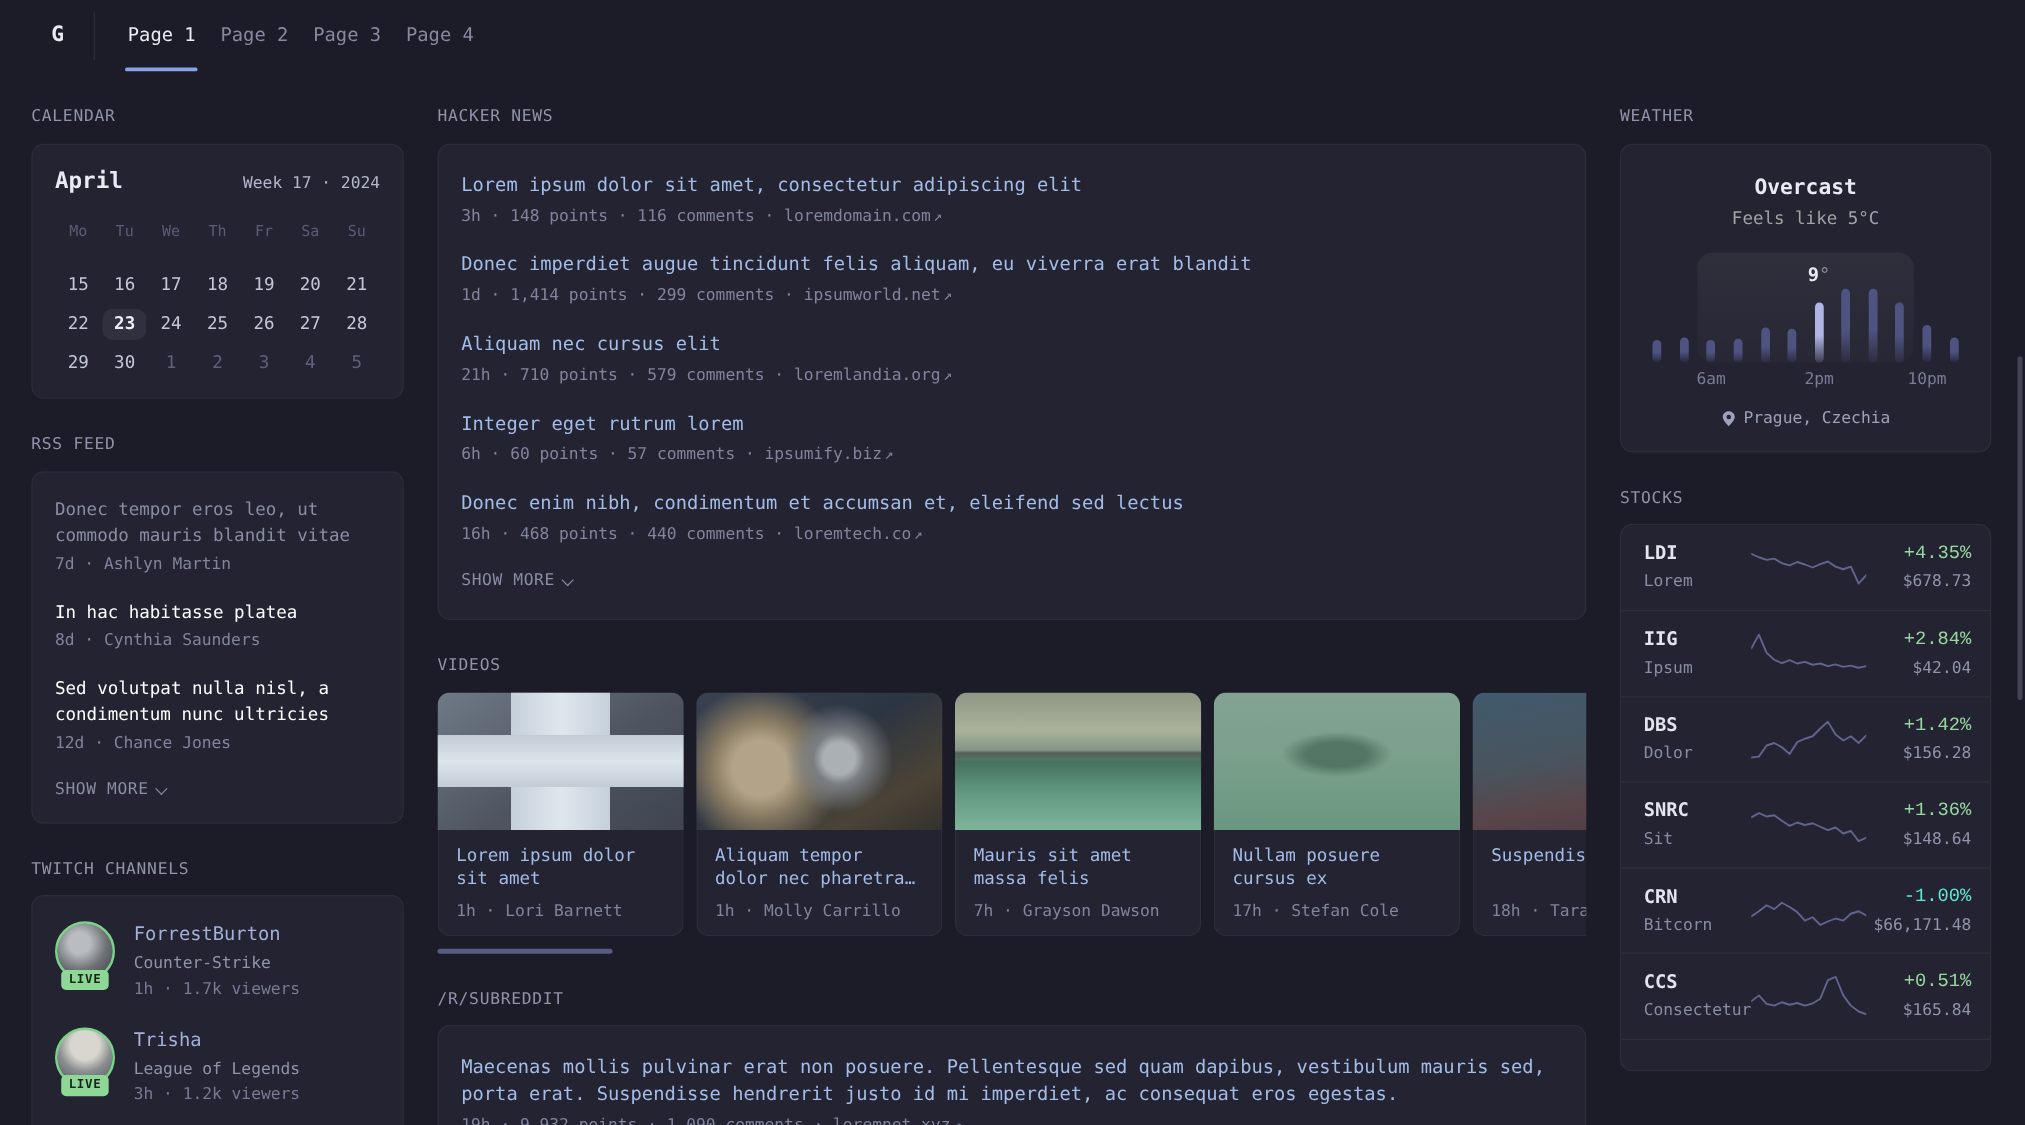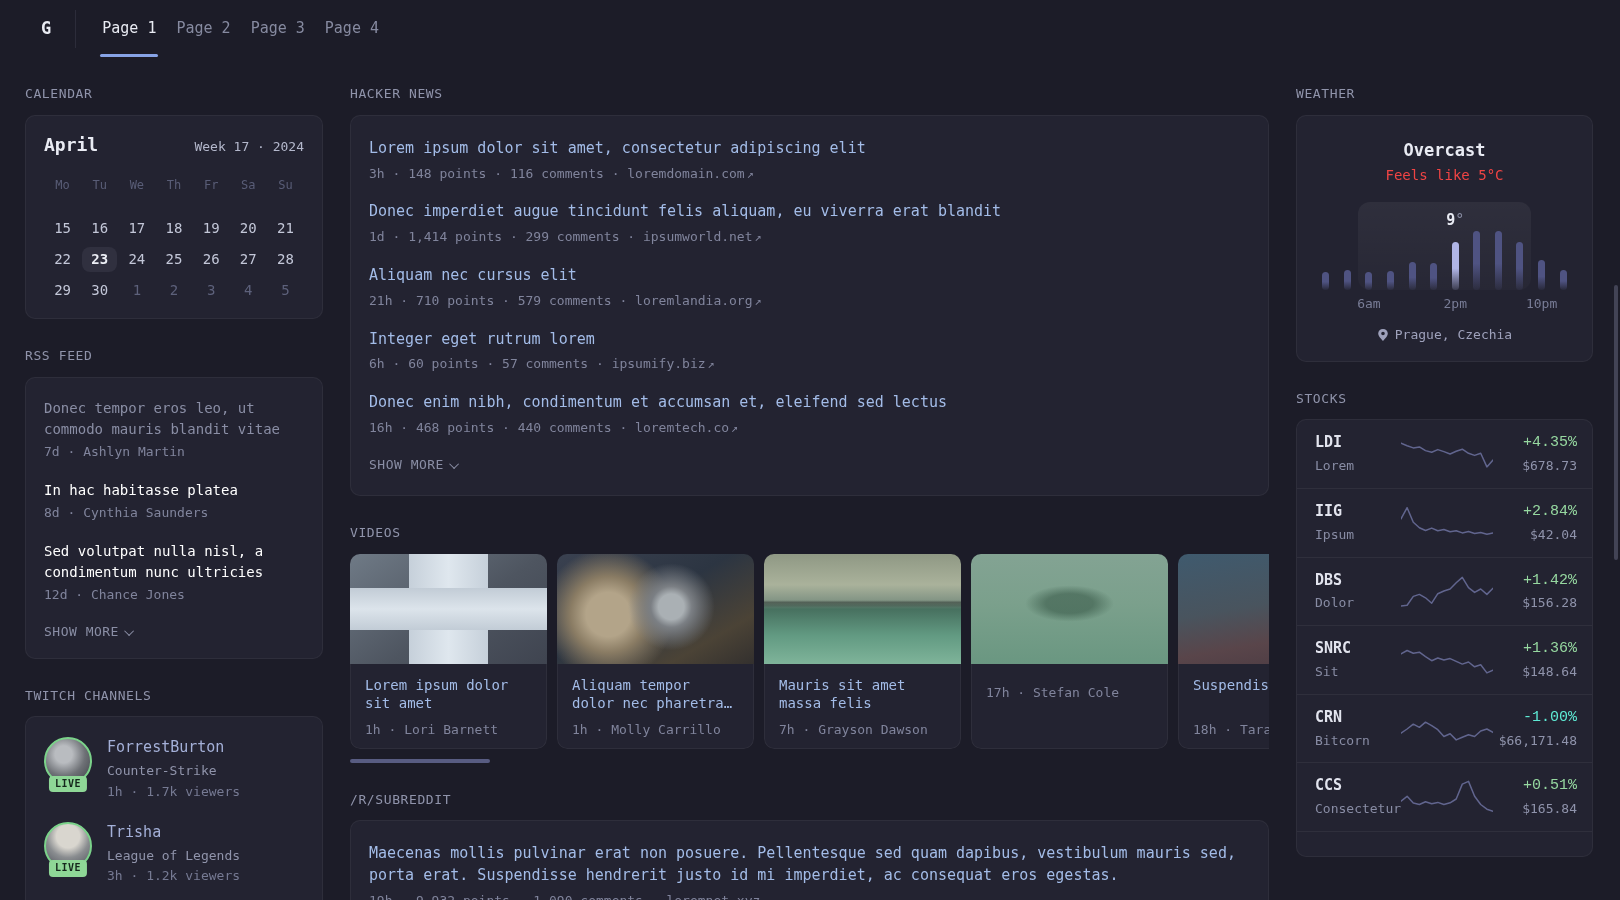--- a/index.html
+++ b/index.html
@@ -91,21 +91,21 @@
       radial-gradient(ellipse 16% 38% at 58% 55%, #1e2026 0 45%, rgba(0,0,0,0) 75%),
       linear-gradient(170deg, #3f5a6e 0%, #49545e 45%, #59454a 72%, #4a3a42 100%); }
   .vbody { padding:12px 14px 14px; background:#232331; border:1px solid rgba(255,255,255,.05); border-top:none; border-radius:0 0 10px 10px; height:85px; }
   .vtitle { font-size:14px; line-height:1.3; color:#a3bce8; height:37px; overflow:hidden; }
   .vmeta { font-size:13px; color:#80849c; margin-top:8px; white-space:nowrap; overflow:hidden; }
   .carousel-bar { margin-top:10px; height:4px; position:relative; }
   .carousel-thumb { position:absolute; left:0; top:0; width:140px; height:4px; border-radius:2px; background:#585c82; cursor:pointer; }
   
   .weather-card { padding:18px 18px 16px; }
   .w-cond { text-align:center; font-size:17px; font-weight:bold; color:#e9ebf3; margin-top:4px; }
-  .w-feels { text-align:center; font-size:14px; color:#ef4444; margin-top:3px; }
+  .w-feels { text-align:center; font-size:14px; color:#a3a3a3; margin-top:3px; }
   .wchart { position:relative; height:88px; margin-top:16px; display:flex; }
   .daylight { position:absolute; top:0; bottom:0; border-radius:12px; background:linear-gradient(rgba(255,255,255,.055), rgba(255,255,255,.018)); }
   .wslot { flex:1; display:flex; justify-content:center; align-items:flex-end; position:relative; z-index:1; }
   .wbar { width:7px; border-radius:4px; background:linear-gradient(#4f5382 55%, rgba(79,83,130,.12)); }
   .wbar.current { background:linear-gradient(#b0b5e6 55%, rgba(176,181,230,.15)); }
   .temp-label { position:absolute; transform:translateX(-50%); z-index:2; font-size:15px; font-weight:bold; color:#e9ebf3; white-space:nowrap; }
   .temp-label .deg { color:#8a8ea5; font-weight:normal; }
   .wtimes { position:relative; height:19px; margin-top:5px; }
   .wtimes span { position:absolute; transform:translateX(-50%); font-size:13px; color:#787c96; }
   .w-loc { display:flex; justify-content:center; align-items:center; gap:6px; margin-top:12px; font-size:13px; color:#9ea1bb; }
@@ -375,20 +375,21 @@
           <div class="vthumb thumb-sea"></div>
           <div class="vbody">
             <div class="vtitle">Mauris sit amet massa felis</div>
             <div class="vmeta">7h · Grayson Dawson</div>
           </div>
         </div>
 
         <div class="vcard">
           <div class="vthumb thumb-canoe"></div>
           <div class="vbody">
+            <div class="vtitle">Nullam posuere cursus ex</div>
             <div class="vmeta">17h · Stefan Cole</div>
           </div>
         </div>
 
         <div class="vcard">
           <div class="vthumb thumb-mist"></div>
           <div class="vbody">
             <div class="vtitle">Suspendisse diam</div>
             <div class="vmeta">18h · Tara</div>
           </div>

